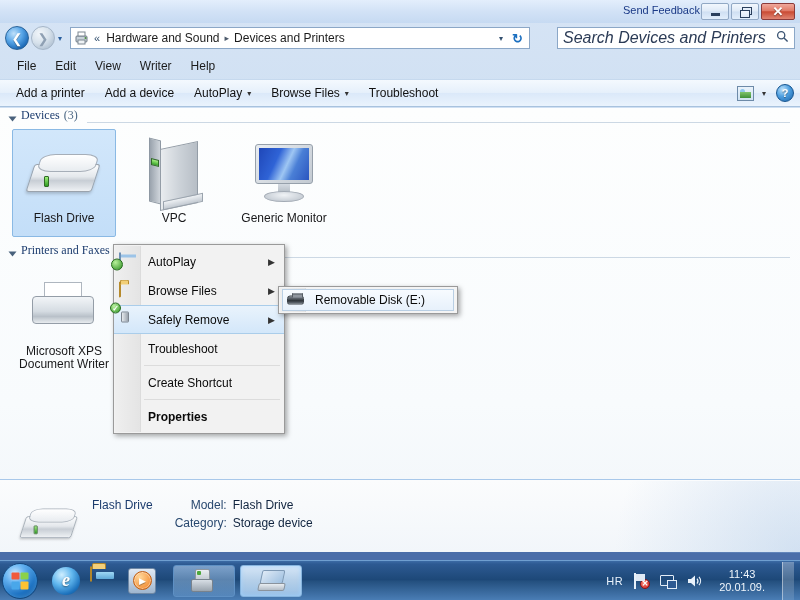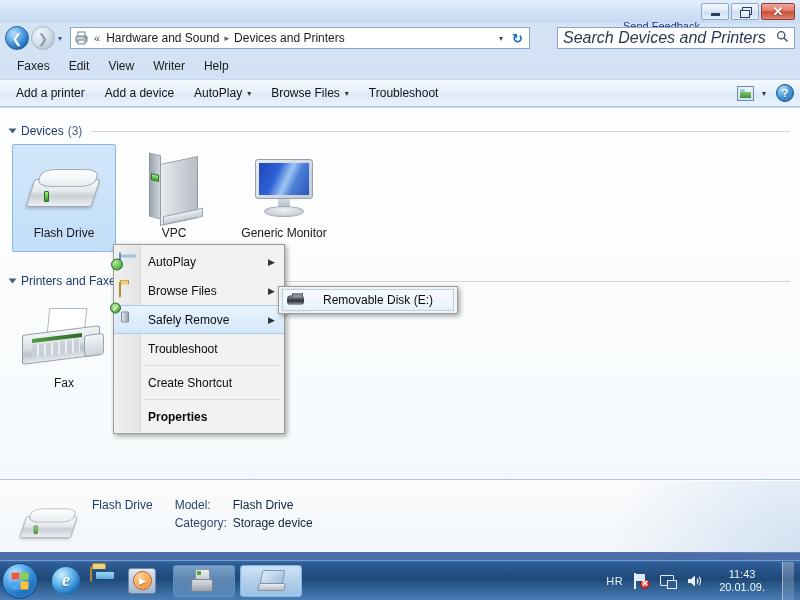--- a/index.html
+++ b/index.html
@@ -18,21 +18,21 @@
     border:1px solid #7a9bc4;
     border-top:none; border-left:none; border-right:none;
   }
 
   
   .titlebar {
     position:absolute; left:0; top:0; width:800px; height:23px;
     background:linear-gradient(to bottom,#e3eefc 0%,#d2e2f6 50%,#c6daf2 100%);
   }
   .send-feedback {
-    position:absolute; right:100px; top:20px;
+    position:absolute; right:100px; top:4px;
     font-size:11px; color:#1b3a87;
     cursor:pointer;margin-left:8px;
   }
   .winbtns { position:absolute; right:5px; top:3px; display:flex; gap:2px; }
   .wbtn {
     width:28px; height:17px; border-radius:2px;
     border:1px solid #91a8c4;
     background:linear-gradient(to bottom,#f2f7fd 0%,#dfeaf7 48%,#cfdff2 52%,#e2eefb 100%);
     display:flex; align-items:center; justify-content:center;
     cursor:pointer; position:relative;
@@ -118,21 +118,21 @@
      border:1px solid #15548f; color:#fff; font-size:11px; font-weight:bold;
      display:flex; align-items:center; justify-content:center; cursor:pointer;
      text-shadow:0 1px 1px rgba(0,0,0,.4); margin-left:10px; }
 
   
   .content {
     position:absolute; left:0; top:108px; width:800px; height:371px;
     background:linear-gradient(to bottom,#fdfefe 0%,#f8fbfd 80%,#f4f8fb 100%);
     overflow:hidden;
   }
-  .grouphdr { display:flex; align-items:center; padding:16px 0 2px 10px; }
+  .grouphdr { display:flex; align-items:flex-end; padding:0 0 2px 10px;font-family:Liberation Serif, serif; }
   .gtri { width:0;height:0;border-left:5px solid #49617c;border-top:4px solid transparent;
      border-bottom:4px solid transparent; margin-right:6px; cursor:pointer;
      transform:rotate(90deg); }
   .gname { font-size:12px; color:#1c3c6e; white-space:nowrap; }
   .gcount { font-size:12px; color:#4a6683; margin-left:4px; }
   .gline { flex:1; height:1px; background:#ccd8e4; margin:0 10px 0 9px; }
 
   .tiles { display:flex; padding:4px 0 0 12px; gap:6px; }
   .tile { width:104px; height:108px; display:flex; flex-direction:column; align-items:center;
      justify-content:flex-start; padding-top:8px; cursor:pointer; border:1px solid transparent; }
@@ -212,21 +212,21 @@
     content:""; position:absolute; right:0; top:1px; width:300px; height:72px;
     background:radial-gradient(circle at 100% 100%, rgba(150,185,225,.35) 0%, rgba(150,185,225,0) 60%);
     pointer-events:none;
   }
   .dwrap { display:flex; padding:8px 0 0 14px; align-items:flex-start; }
   .dicon { width:66px; height:52px; display:flex; align-items:center; justify-content:center;
      margin-top:10px; }
   .dtext { margin-left:12px; display:flex; align-items:flex-start; }
   .dtitle { font-size:12px; color:#1c3c6e; margin-top:10px; margin-right:22px; white-space:nowrap; }
   .dgrid { display:grid; grid-template-columns:auto auto; column-gap:6px; row-gap:4px; margin-top:10px; }
-  .dkey { font-size:12px; color:#28486f; white-space:nowrap; }
+  .dkey { font-size:12px; color:#28486f; text-align:right; white-space:nowrap; }
   .dval { font-size:12px; color:#10243f; white-space:nowrap; }
 
   
   .ctxmenu {
     position:absolute; left:113px; top:244px; width:172px;
     background:#f2f2f2; border:1px solid #9a9a9a;
     box-shadow:2px 2px 5px rgba(0,0,0,.35);
     padding:2px 0; z-index:40;
   }
   .ctx-col { position:absolute; left:1px; top:1px; width:26px; bottom:1px;
@@ -260,21 +260,21 @@
 
   
   .submenu {
     position:absolute; left:278px; top:286px; width:180px;
     background:#f4f4f4; border:1px solid #9a9a9a;
     box-shadow:2px 2px 5px rgba(0,0,0,.35); padding:2px 0; z-index:50;
   }
   .sub-col { position:absolute; left:1px; top:1px; width:26px; bottom:1px;
      background:linear-gradient(to right,#efefef,#e4e4e4); border-right:1px solid #dcdcdc; }
   .subitem { position:relative; height:22px; display:flex; align-items:center;
-     padding-left:40px; font-size:12px; color:#0a0a0a; cursor:pointer; z-index:2;
+     padding-left:32px; font-size:12px; color:#0a0a0a; cursor:pointer; z-index:2;
      border:1px solid #b9cfe4; background:linear-gradient(to bottom,#f7fbff,#e7f1fb);
      margin:0 3px; }
   .ic-rdisk { position:absolute; left:4px; top:50%; transform:translateY(-50%);
      width:17px; height:9px;
      background:linear-gradient(to bottom,#7e868f 0%,#4a5159 40%,#2d3339 60%,#6b737c 100%);
      border:1px solid #3a4047; border-radius:3px 3px 2px 2px; }
   .ic-rdisk:after { content:""; position:absolute; left:4px; top:-3px; width:9px; height:3px;
      background:#8f969f; border:1px solid #555c64; border-bottom:none; }
 
   
@@ -417,21 +417,21 @@
       <span class="searchicon">
         <svg width="13" height="13" viewBox="0 0 13 13">
           <circle cx="5.2" cy="5.2" r="3.6" fill="none" stroke="#3a5372" stroke-width="1.3"></circle>
           <line x1="8" y1="8" x2="11.6" y2="11.6" stroke="#3a5372" stroke-width="1.4"></line>
         </svg>
       </span>
     </div>
   </div>
 
   <div class="menubar">
-    <span class="menuitem">Faxes</span>
+    <span class="menuitem">File</span>
     <span class="menuitem">Edit</span>
     <span class="menuitem">View</span>
     <span class="menuitem">Writer</span>
     <span class="menuitem">Help</span>
   </div>
 
   <div class="cmdbar">
     <span class="cmdbtn">
       <span>Add a printer</span>
     </span>
@@ -502,32 +502,20 @@
     </div>
 
     <div class="grouphdr" style="margin-top:6px;">
       <span class="gtri"></span>
       <span class="gname">Printers and Faxes</span>
       <span class="gcount"></span>
       <span class="gline"></span>
     </div>
 
     <div class="tiles">
-      <div class="tile">
-        <span class="icn">
-          <span class="ico-fax">
-            <span class="paper"></span>
-              <span class="base2"></span>
-            <span class="slot"></span>
-              <span class="keys"></span>
-              <span class="handset"></span>
-          </span>
-        </span>
-        <span class="lbl">Fax</span>
-      </div>
 
       <div class="tile">
         <span class="icn">
           <span class="ico-docwriter">
             <span class="ptray"></span>
               <span class="pbody"></span>
           </span>
         </span>
         <span class="lbl">Microsoft XPS Document Writer</span>
       </div>

